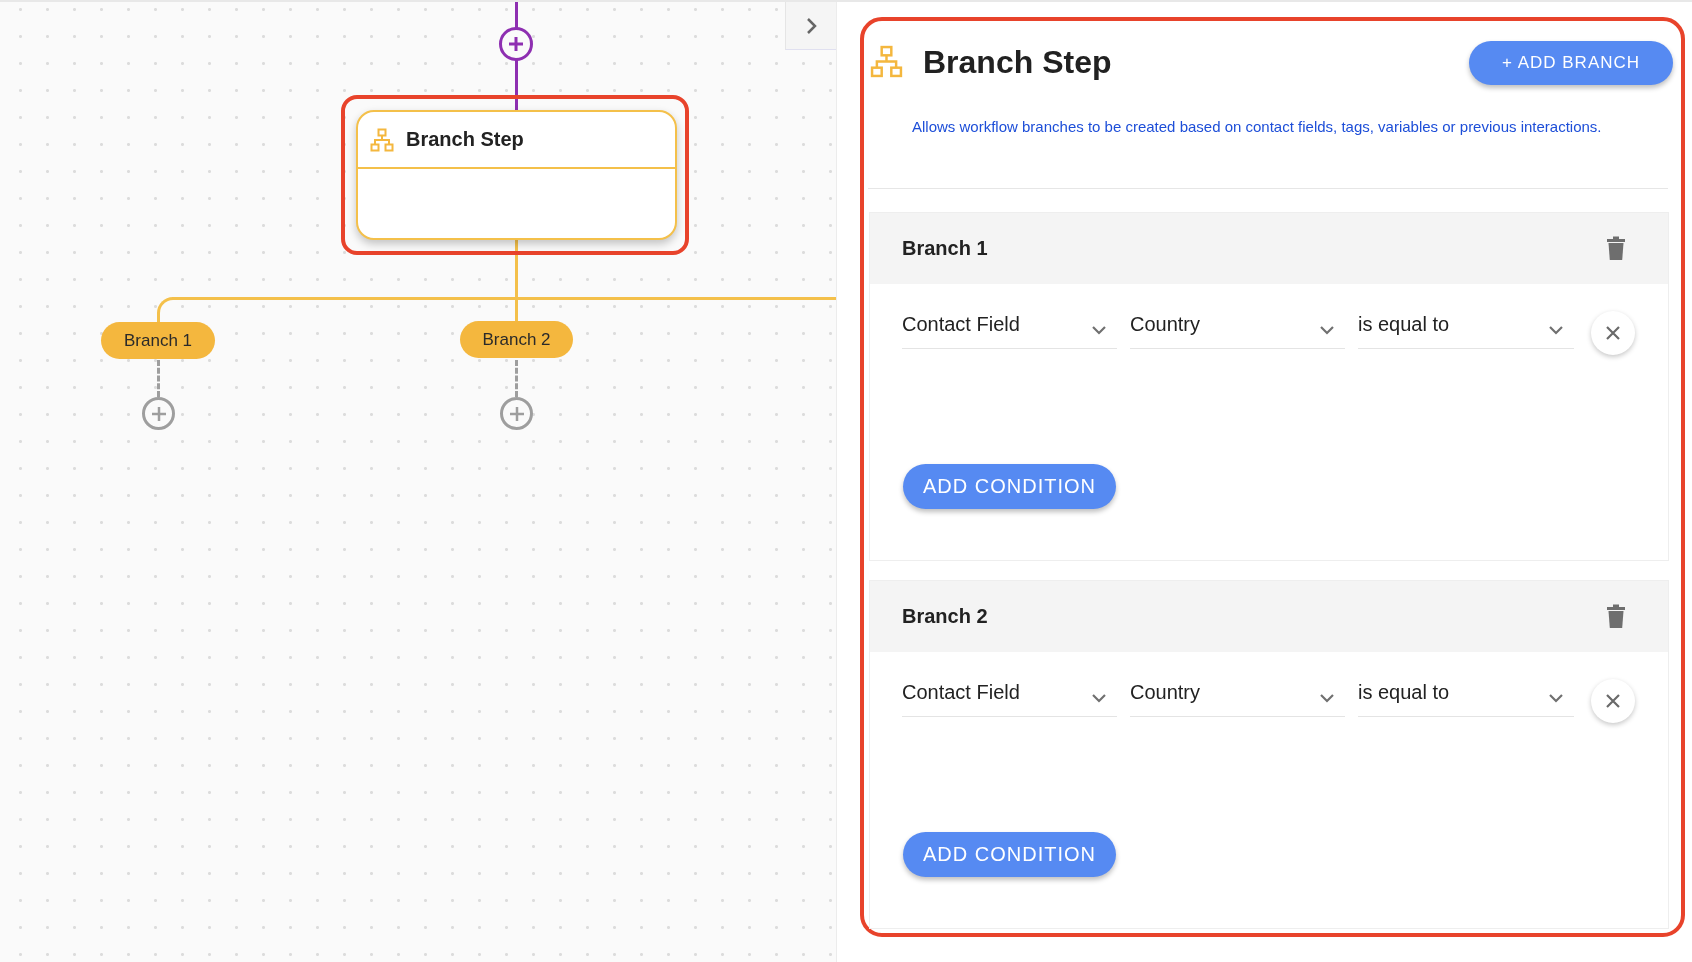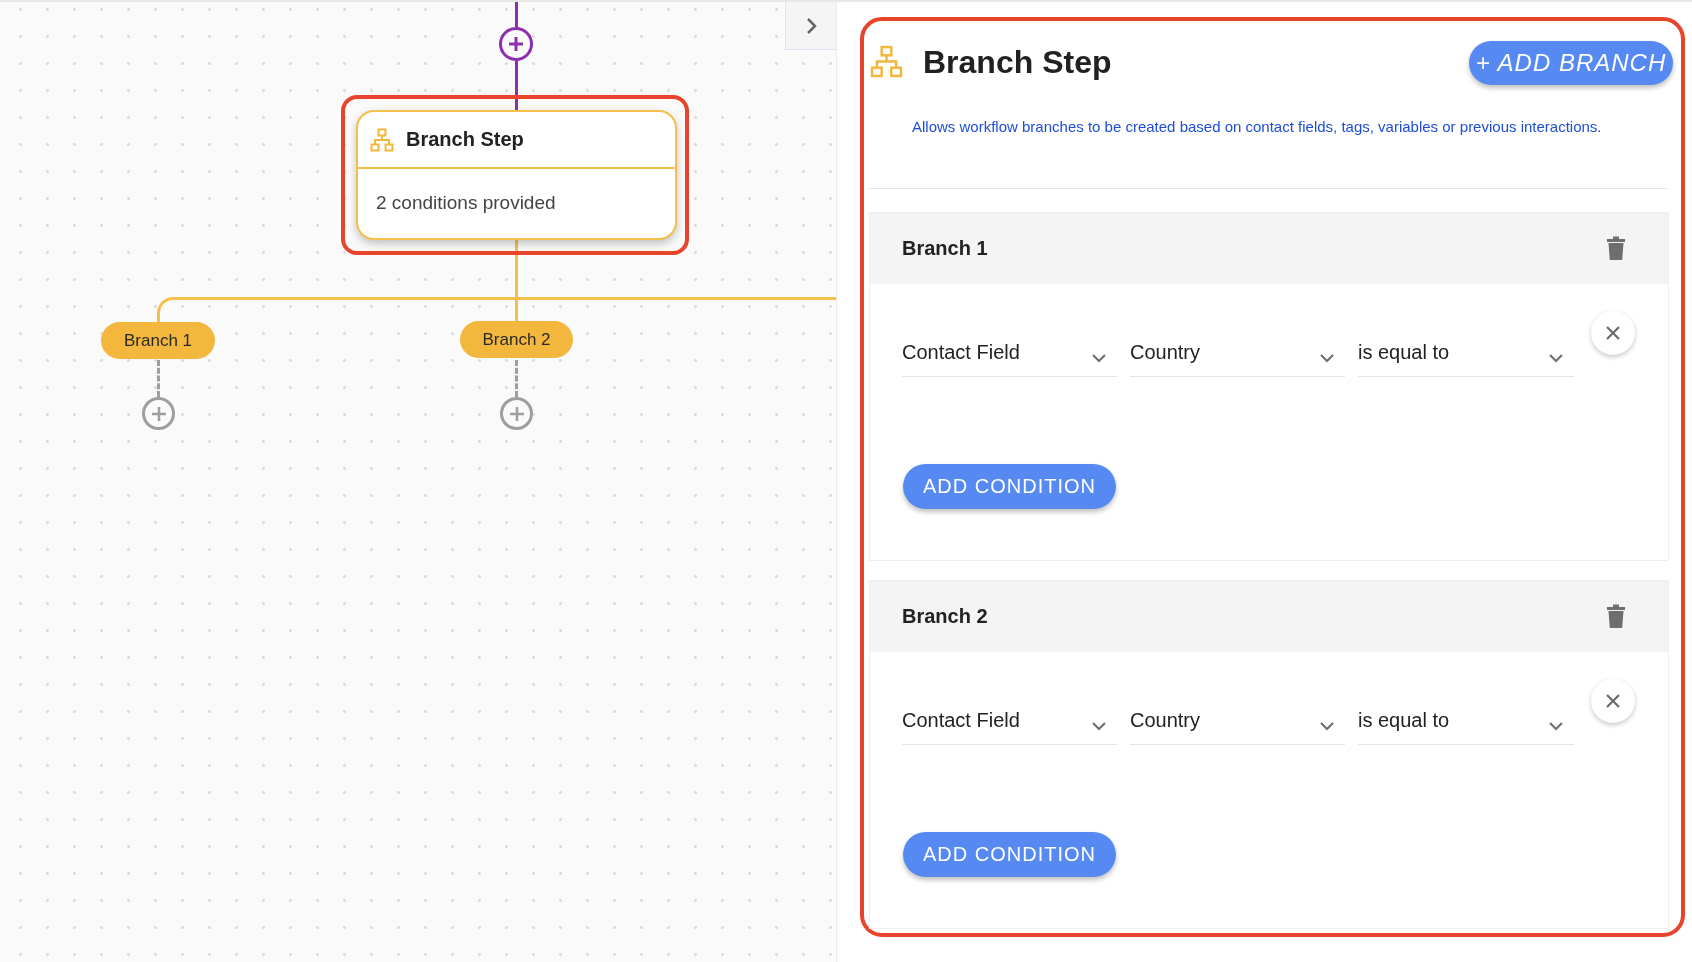--- a/index.html
+++ b/index.html
@@ -52,34 +52,33 @@
 
   
   #panel-highlight {
     position:absolute; left:860px; top:17px; width:825px; height:920px; box-sizing:border-box;
     border:4px solid #e8432b; border-radius:22px;
   }
   #panel-icon { position:absolute; left:870px; top:45px; }
   #panel-title { position:absolute; left:923px; top:42px; font-size:32px; font-weight:bold; color:#212121; line-height:40px; }
   #add-branch-btn {
     position:absolute; left:1469px; top:41px; width:204px; height:44px; border-radius:22px;
-    background:#568af2; color:#fff; font-size:24px; letter-spacing:1px; border:none;
+    background:#568af2; color:#fff; font-size:17px; letter-spacing:1px; border:none;
     box-shadow:0 3px 5px rgba(0,0,0,0.25); display:flex; align-items:center; justify-content:center; cursor:pointer;
     font-family:"Liberation Sans", sans-serif;
-    font-style:italic;
   }
   #panel-desc { position:absolute; left:868px; top:110px; width:790px; font-size:15px; line-height:33px; color:#1d4ed8;margin-left:44px; }
   #panel-divider { position:absolute; left:868px; top:188px; width:800px; height:1px; background:#e6e6e6; }
 
   .branch-card { position:absolute; left:869px; width:800px; box-sizing:border-box; border:1px solid #eeeeee; background:#fff; }
   .branch-header { height:71px; background:#f4f4f4; display:flex; align-items:center; justify-content:space-between; padding:0 42px 0 32px; box-sizing:border-box; }
   .branch-name { font-size:20px; font-weight:bold; color:#222; }
   .trash { cursor:pointer; display:flex; }
   .select {
-    position:absolute; height:40px; border-bottom:1px solid #e4e4e4; box-sizing:border-box; cursor:pointer;margin-top:28px;
+    position:absolute; height:40px; border-bottom:1px solid #e4e4e4; box-sizing:border-box; cursor:pointer;
   }
   .select-text { position:absolute; left:0; top:4px; font-size:20px; color:#222; }
   .chev { position:absolute; right:10px; top:16px; }
   .remove-circle {
     position:absolute; width:44px; height:44px; border-radius:50%; background:#fff;
     box-shadow:0 2px 5px rgba(0,0,0,0.22); display:flex; align-items:center; justify-content:center; cursor:pointer;
   }
   .value-field { position:absolute; height:48px; border-bottom:1px solid #e4e4e4; box-sizing:border-box; cursor:text; }
   .chip { position:absolute; left:7px; top:0; height:38px; border-radius:19px; background:#e0e0e0; font-size:19px; color:#222; display:flex; align-items:center; padding:0 20px; cursor:pointer; }
   .clear-x { position:absolute; cursor:pointer; }
@@ -110,21 +109,20 @@
   <div class="node-card">
     <div class="node-header">
       <svg width="24" height="24" viewBox="0 0 24 24" fill="none" stroke="#f4b73e" stroke-width="2">
         <rect x="8.5" y="1.5" width="7" height="6"></rect>
           <rect x="1.5" y="16.5" width="7" height="6"></rect>
           <rect x="15.5" y="16.5" width="7" height="6"></rect>
         <path d="M12 7.5v4.5M5 16.5V12h14v4.5"></path>
       </svg>
       <span class="node-title">Branch Step</span>
     </div>
-    <div class="node-body">2 conditions provided</div>
   </div>
 
   <div class="branch-pill" style="left:101px;top:322px;width:114px;">
     <span>Branch 1</span>
   </div>
   <div class="branch-pill" style="left:460px;top:321px;width:113px;">
     <span>Branch 2</span>
   </div>
 
   <div class="dash" style="left:157px;top:360px;height:37px;"></div>

